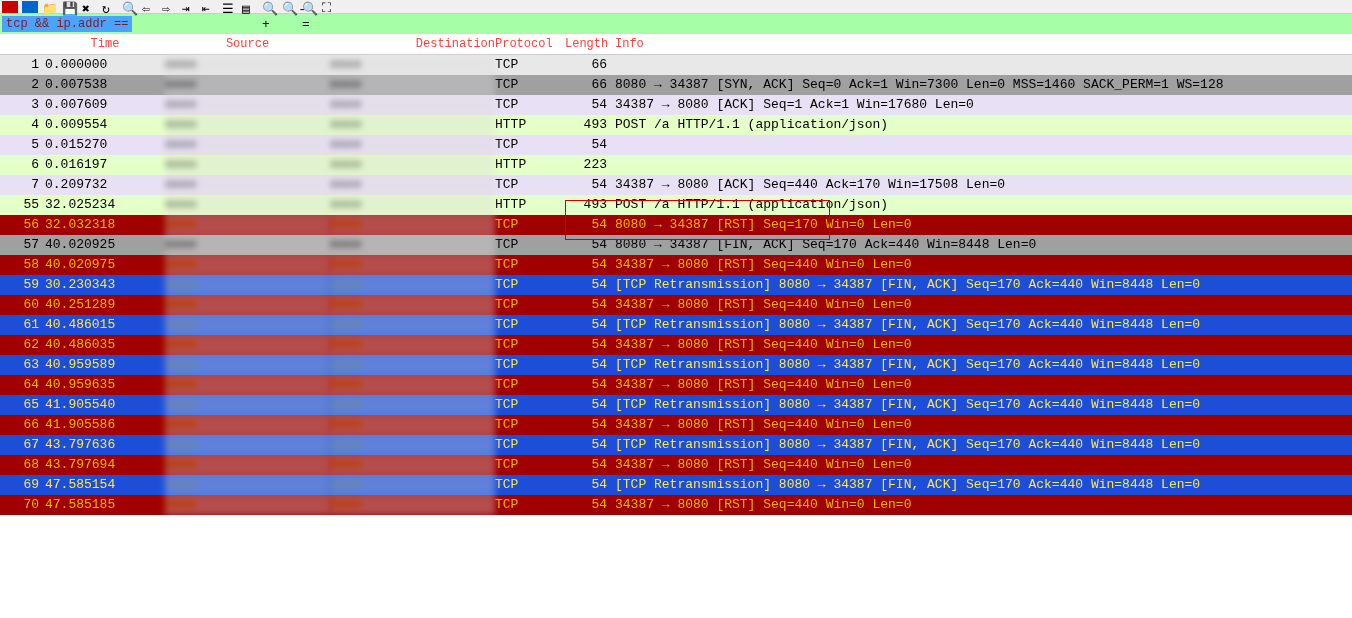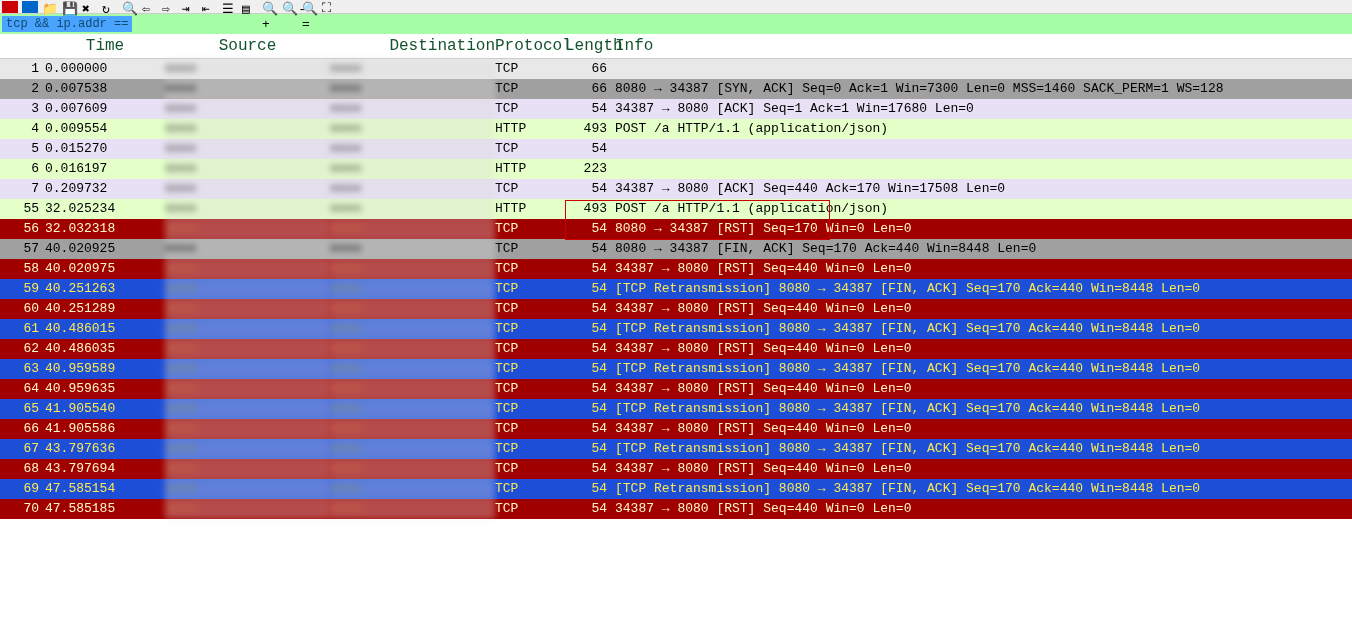--- a/index.html
+++ b/index.html
@@ -27,29 +27,29 @@
 }
 .filter-bar {
   height: 20px;
   background: #a6ffa6;
   display: flex;
   align-items: center;
   padding: 0 2px;
 }
 .filter-input-wrap {
   background: #4aa3ff;
-  color: #0c4a6e;
+  color: #7f1d1d;
   padding: 1px 4px;
   font-family: "Courier New", monospace;
   font-size: 12px;
 }
 .headers {
   display: flex;
-  color: #14532d;
-  font-size: 16px;
+  color: #ef4444;
+  font-size: 12px;
   padding: 3px 0;
   border-bottom: 1px solid #ccc;
 }
 .col-no { width: 45px; text-align: right; padding-right: 4px; }
 .col-time { width: 120px; }
 .col-src { width: 165px; }
 .col-dst { width: 165px; }
 .col-proto { width: 70px; }
 .col-len { width: 50px; text-align: right; padding-right: 8px; }
 .col-info { flex: 1; }
@@ -67,21 +67,21 @@
 .row .col-time { text-align: left; }
 .row .col-src, .row .col-dst {
   filter: blur(3px);
   opacity: 0.35;
   background: #ddd;
 }
 .bg-gray { background: #e8e8e8; color: #000; }
 .bg-darkgray { background: #a0a0a0; color: #000; }
 .bg-lavender { background: #e8e0f4; color: #000; }
 .bg-green { background: #e4ffc7; color: #000; }
-.bg-red { background: #a00000; color: #fef9c3; }
+.bg-red { background: #a00000; color: #eab308; }
 .bg-darknavy { background: #1d4ed8; color: #fce94f; }
 .info-highlight {
   position: absolute;
   border: 1px solid #c00;
   left: 565px;
   top: 200px;
   width: 265px;
   height: 40px;
   pointer-events: none;
 }
@@ -215,21 +215,21 @@
       <div class="col-no">58</div>
       <div class="col-time">40.020975</div>
       <div class="col-src">■■■■</div>
       <div class="col-dst">■■■■</div>
       <div class="col-proto">TCP</div>
       <div class="col-len">54</div>
       <div class="col-info">34387 → 8080 [RST] Seq=440 Win=0 Len=0</div>
     </div>
     <div class="row bg-darknavy">
       <div class="col-no">59</div>
-      <div class="col-time">40.251263</div>
+      <div class="col-time">30.230343</div>
       <div class="col-src">■■■■</div>
       <div class="col-dst">■■■■</div>
       <div class="col-proto">TCP</div>
       <div class="col-len">54</div>
       <div class="col-info">[TCP Retransmission] 8080 → 34387 [FIN, ACK] Seq=170 Ack=440 Win=8448 Len=0</div>
     </div>
     <div class="row bg-red">
       <div class="col-no">60</div>
       <div class="col-time">40.251289</div>
       <div class="col-src">■■■■</div>

